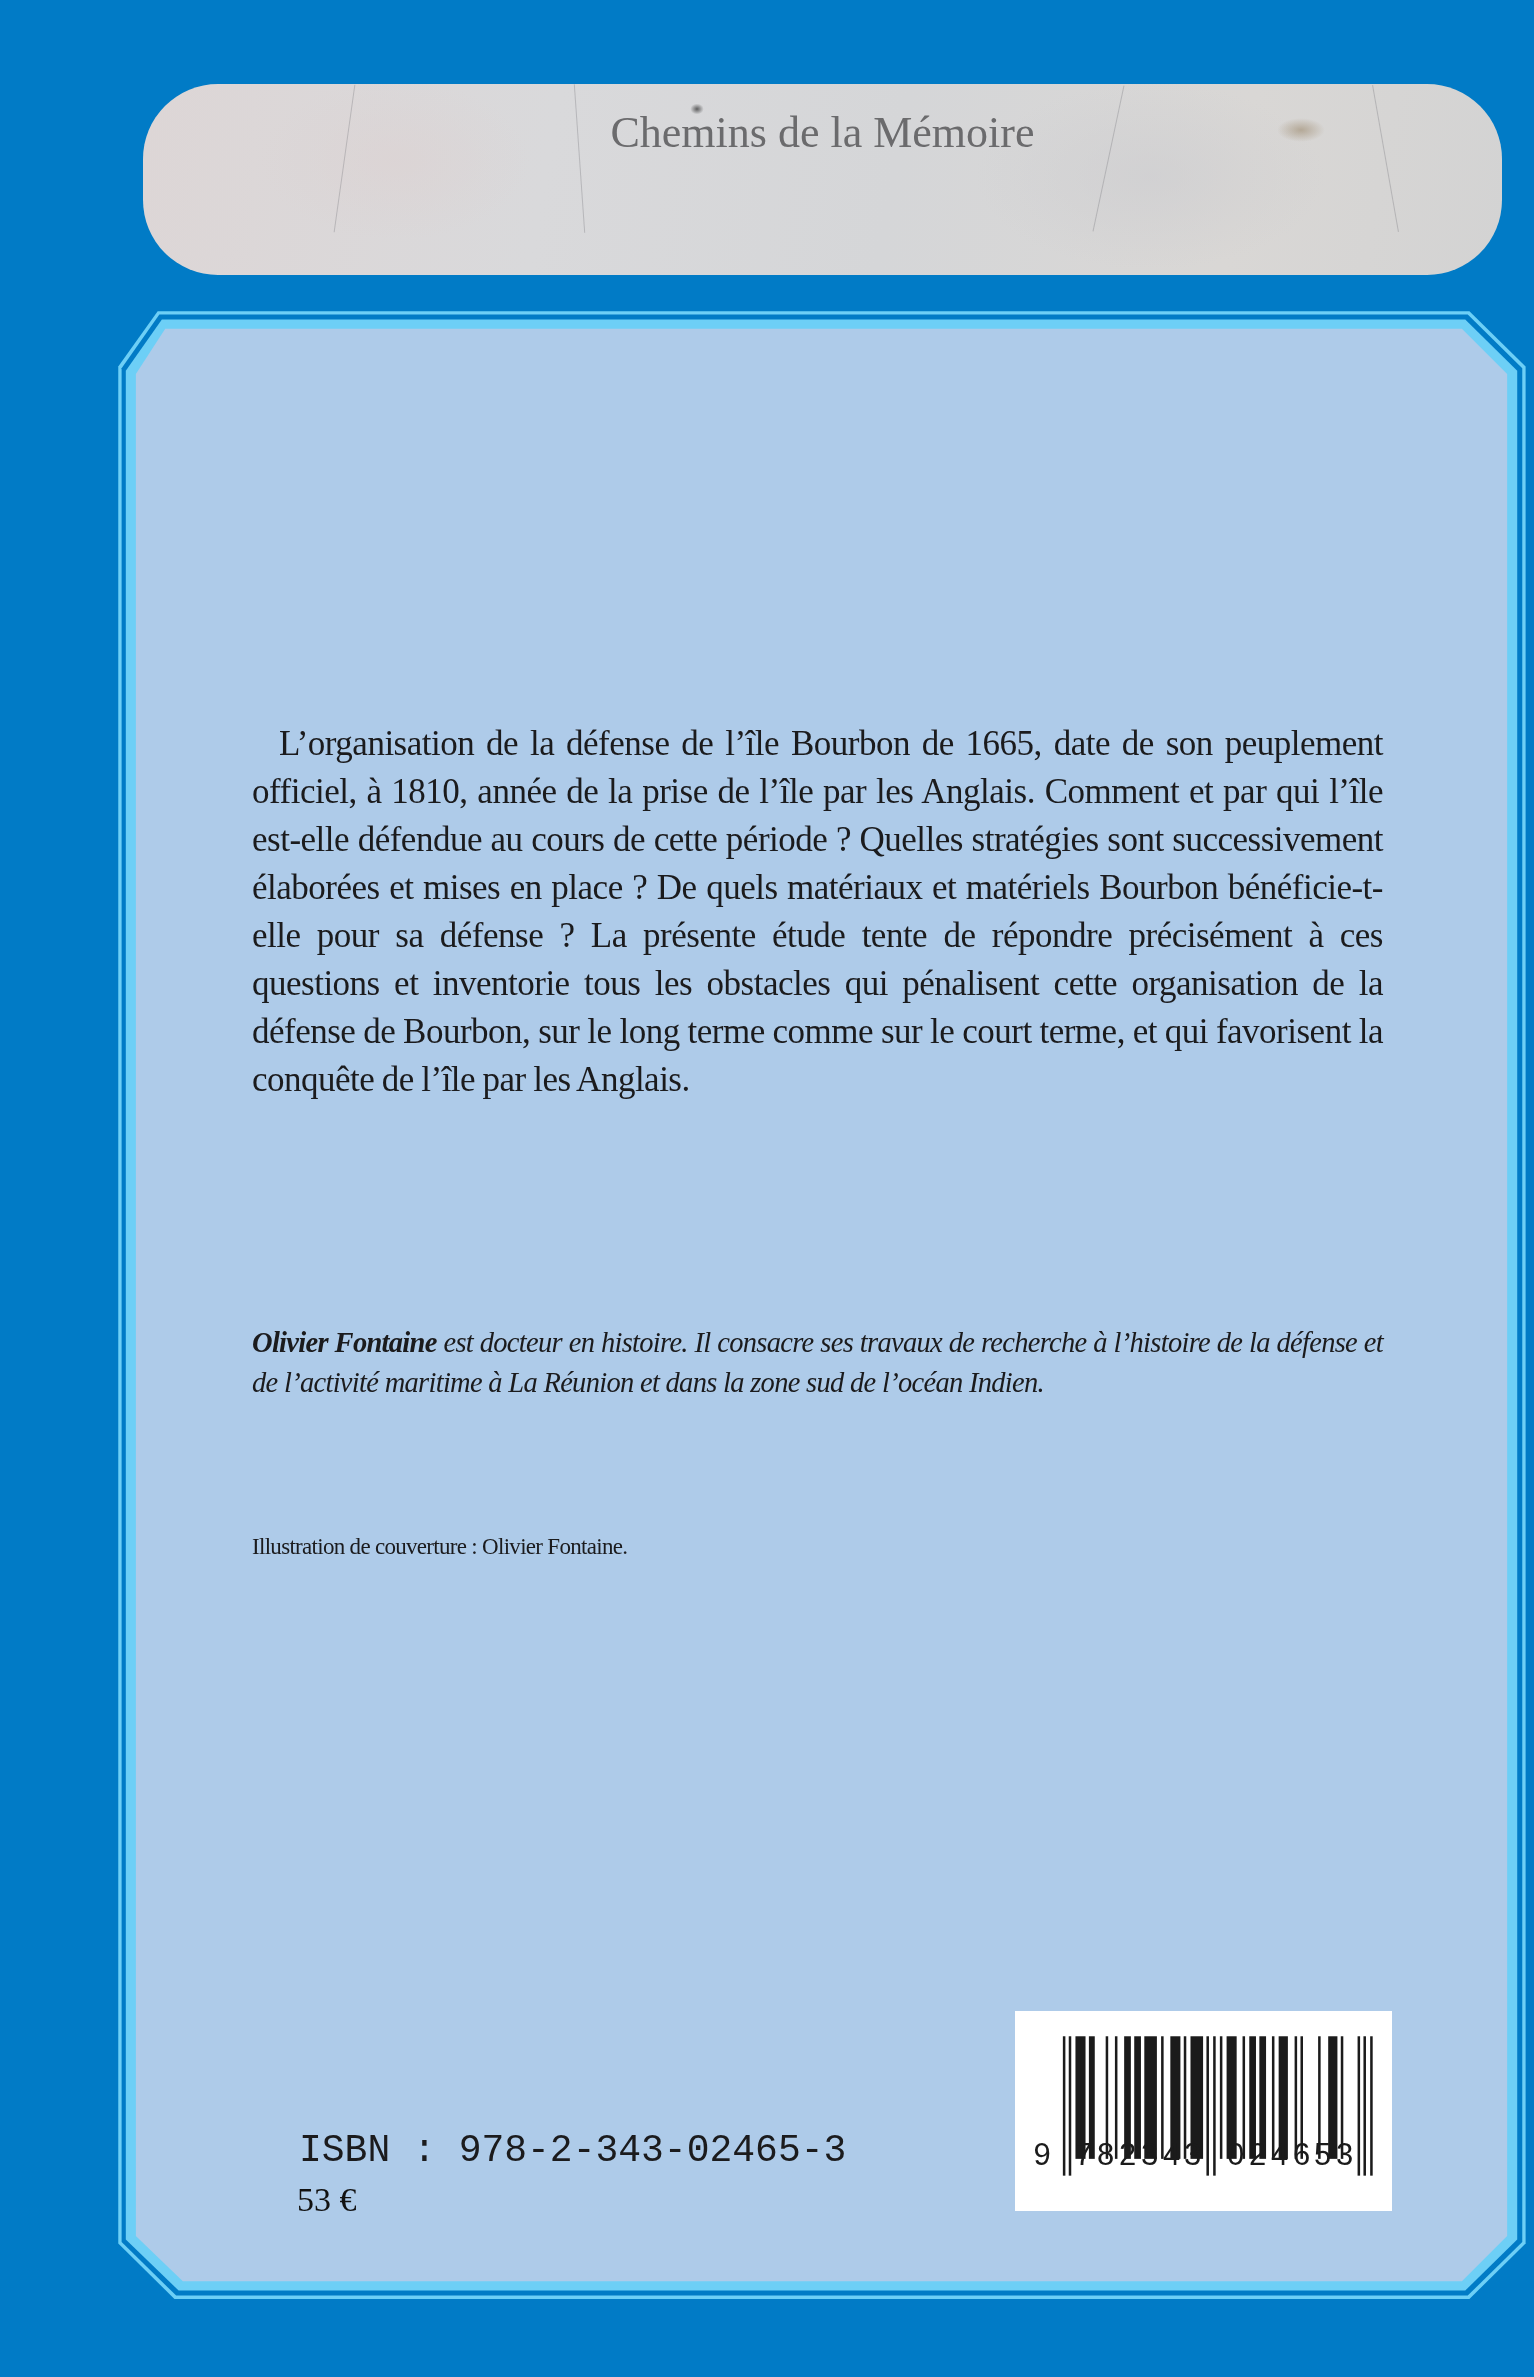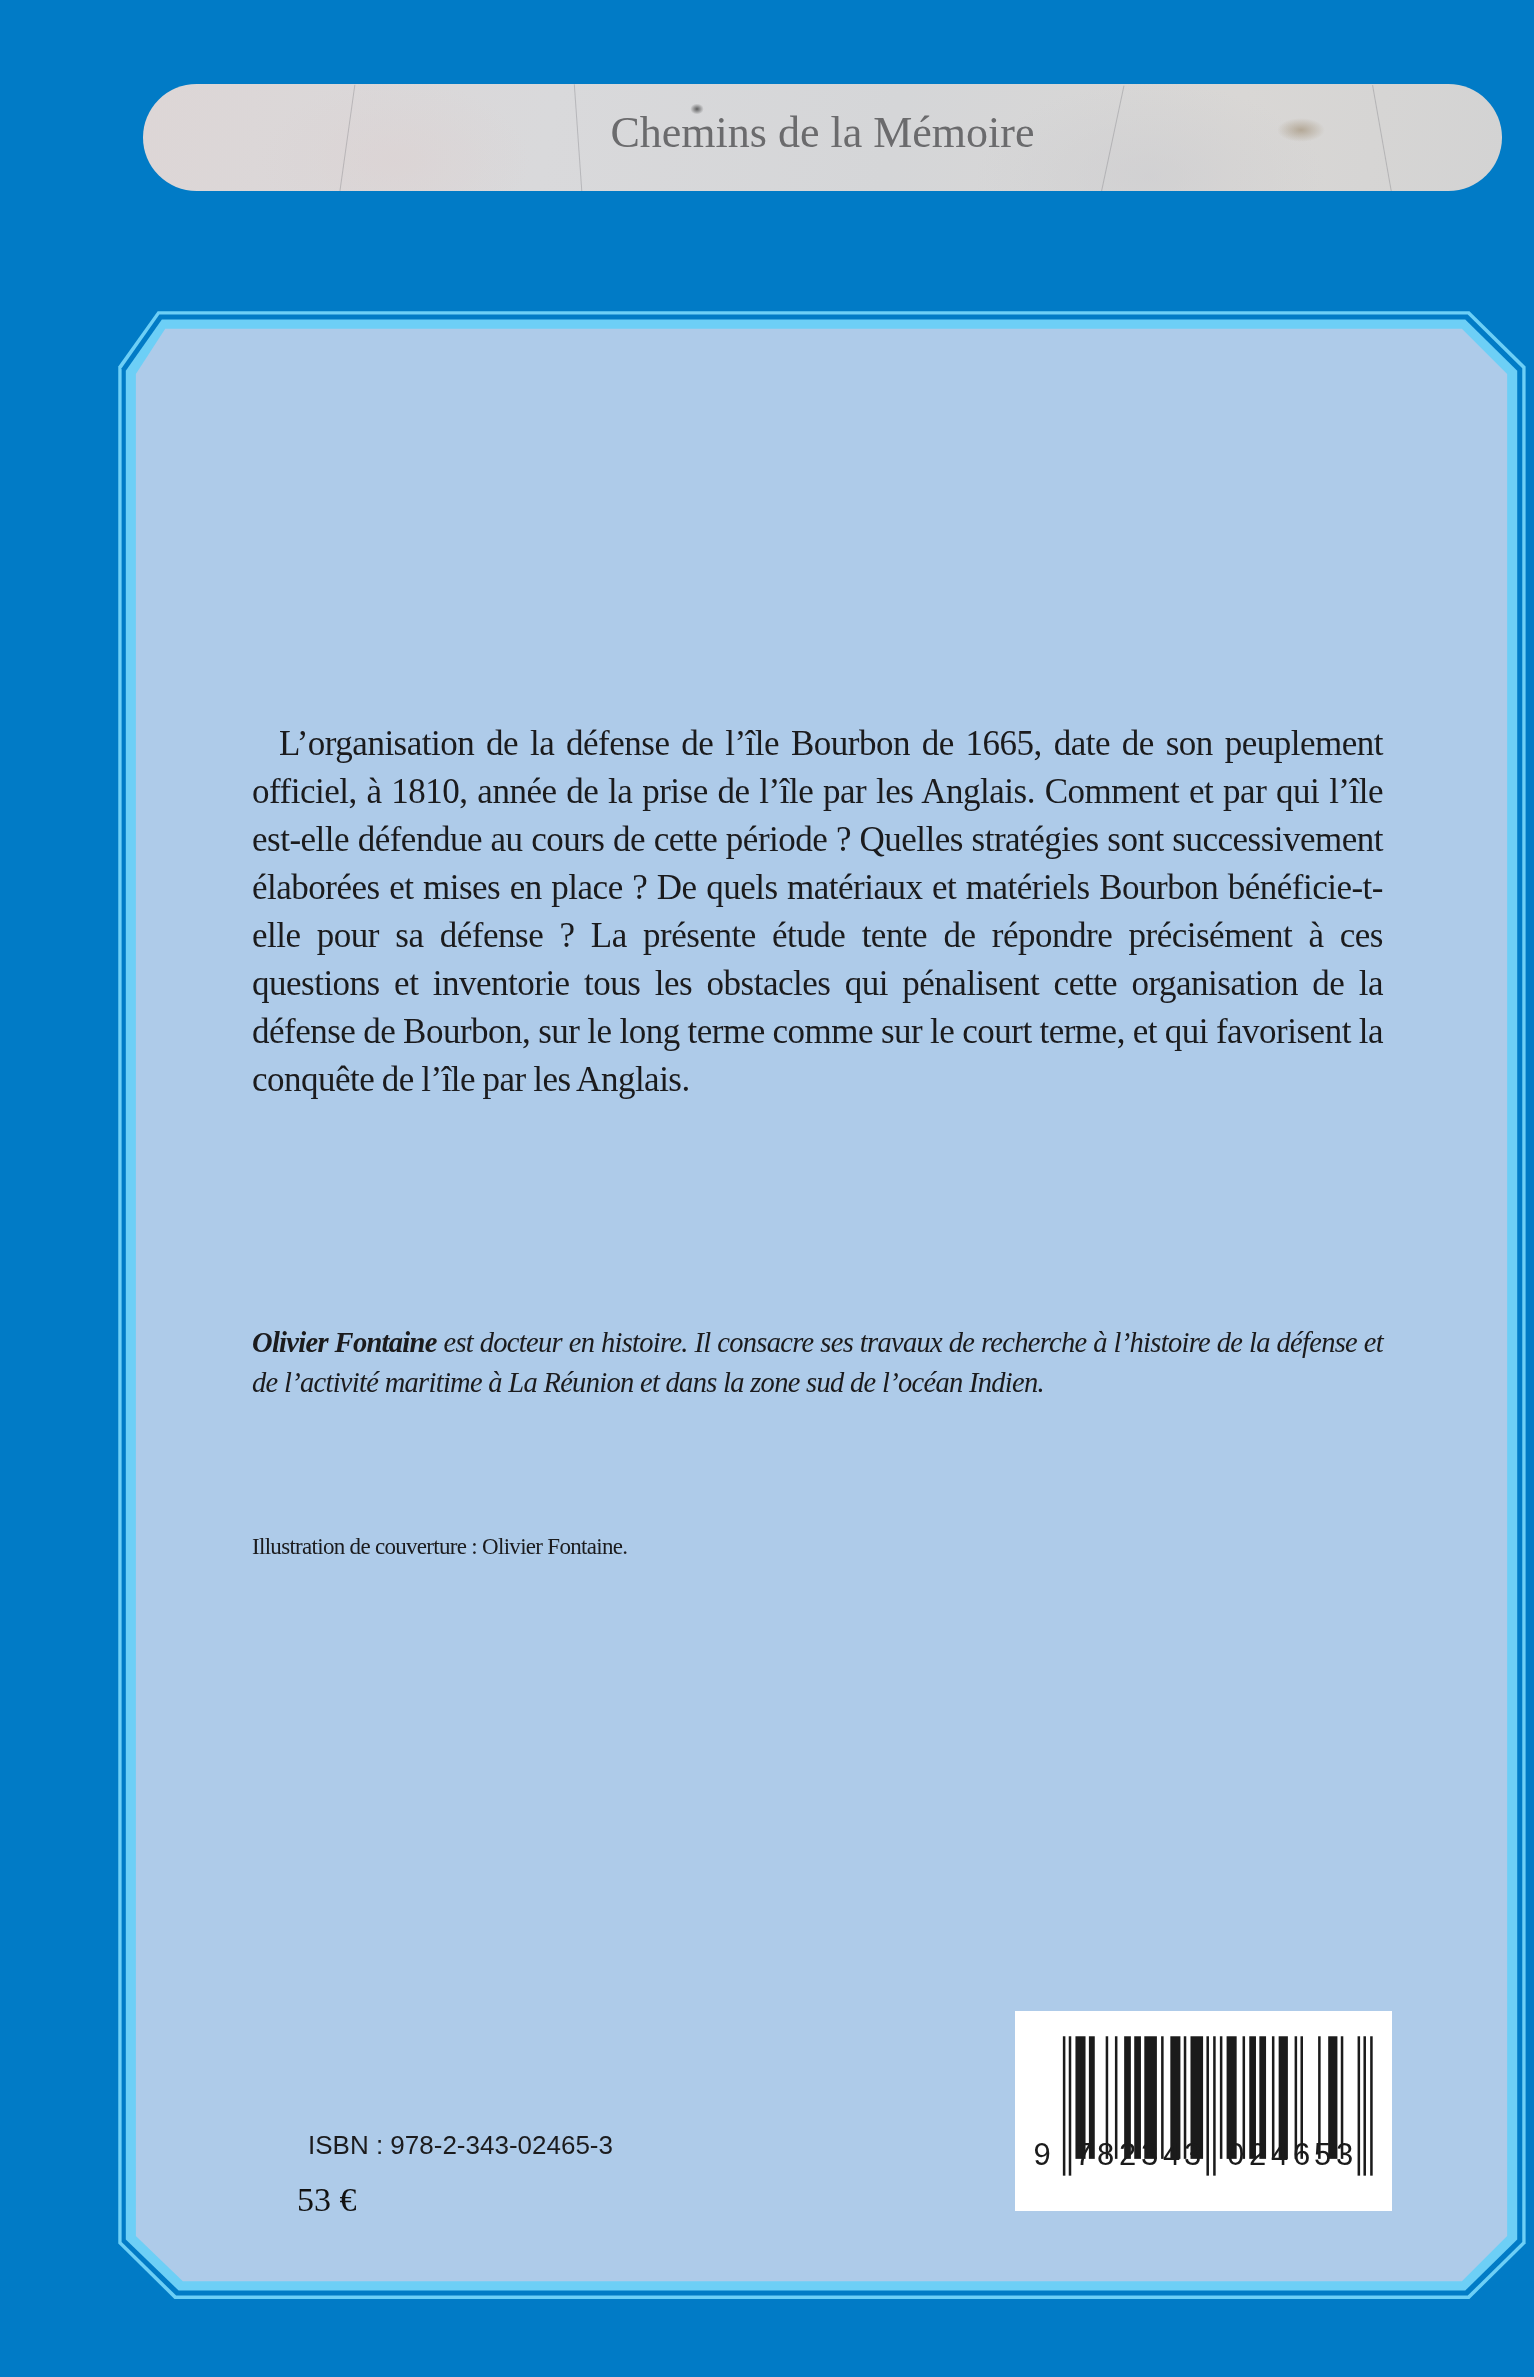--- a/index.html
+++ b/index.html
@@ -15,21 +15,21 @@
       position: absolute;
       left: 0; top: 0;
       width: 1534px; height: 2377px;
     }
     
     .banner {
       position: absolute;
       left: 143px;
       top: 84px;
       width: 1359px;
-      height: 107px;
+      height: 191px;
       border-radius: 75px;
       overflow: hidden;
       background:
         radial-gradient(ellipse 34px 17px at 1158px 46px, rgba(150,130,100,0.55), rgba(0,0,0,0) 70%),
         radial-gradient(ellipse 8.4px 6.7px at 554px 25px, rgba(40,40,40,0.7), rgba(0,0,0,0) 80%),
         radial-gradient(ellipse 168px 101px at 252px 76px, rgba(220,210,210,0.6), rgba(0,0,0,0) 80%),
         radial-gradient(ellipse 218px 117px at 1007px 92px, rgba(205,205,208,0.6), rgba(0,0,0,0) 80%),
         linear-gradient(100deg, #ddd6d6 0%, #d9d9db 30%, #d5d6d8 55%, #d9d7d5 80%, #d3d3d3 100%);
     }
     .banner-vein {
@@ -81,26 +81,26 @@
     }
     .bio .author-name { font-weight: bold; }
     .credit {
       top: 1533px;
       font-size: 23px;
       line-height: 27px;
       letter-spacing: -0.7px;
     }
     .isbn {
       position: absolute;
-      left: 308px;
+      left: 299px;
       top: 2132px;
-      font-size: 26px;
+      font-size: 38px;
       color: #1b1b1d;
       line-height: 1;
-      font-family: Liberation Sans, sans-serif;
+      font-family: Liberation Mono, monospace;
     }
     .price {
       position: absolute;
       left: 297px;
       top: 2183px;
       font-size: 34px;
       color: #111;
       line-height: 1;
       font-family: "Liberation Serif", serif;
     }

